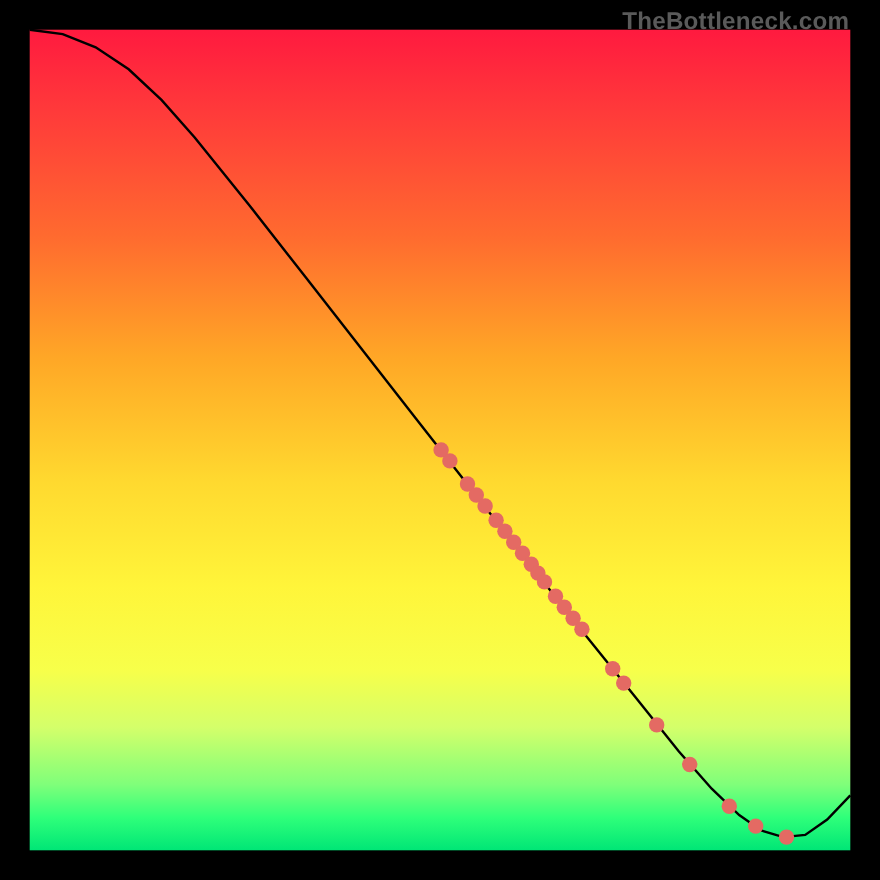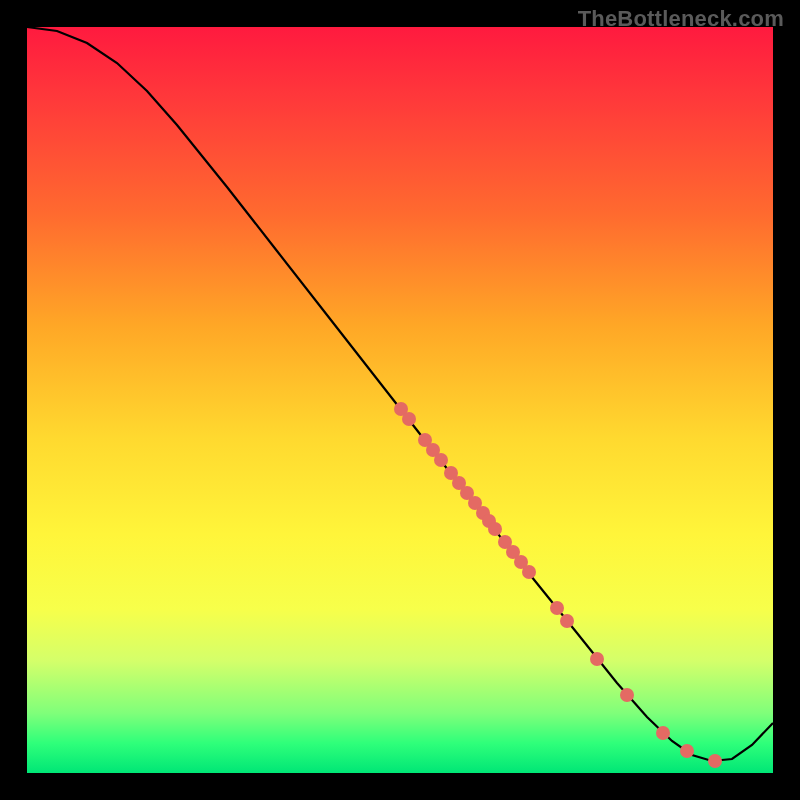--- a/index.html
+++ b/index.html
@@ -25,21 +25,21 @@
       #fff53a 68%,
       #f7ff4a 78%,
       #d4ff6a 85%,
       #7fff7a 92%,
       #2fff7a 96%,
       #00e676 100%);
   }
   .wm {
     position: absolute;
     top: 6px;
-    right: 16px;
+    right: 28px;
     font-family: Arial, Helvetica, sans-serif;
     font-size: 22px;
     font-weight: 600;
     color: #5a5a5a;
     letter-spacing: 0.2px;
     text-align: center;
   }
   svg.curve {
     position: absolute;
     left: 0; top: 0;

